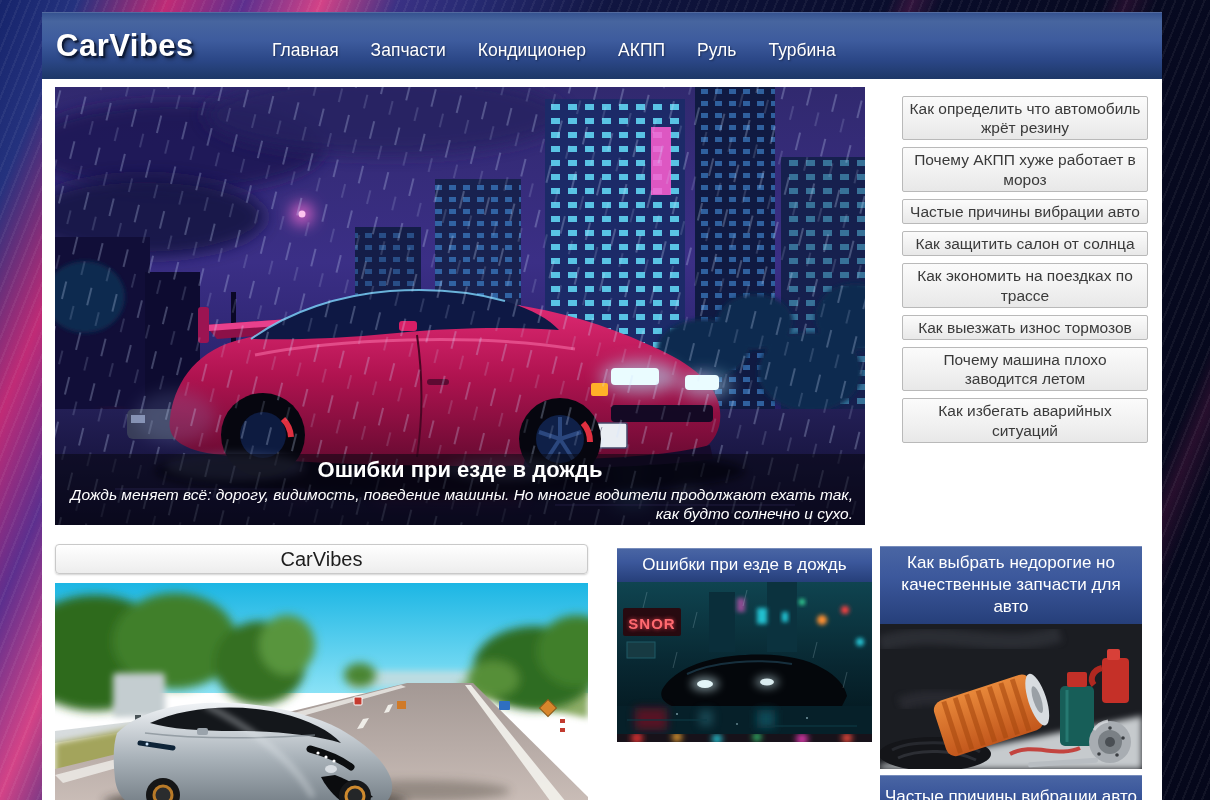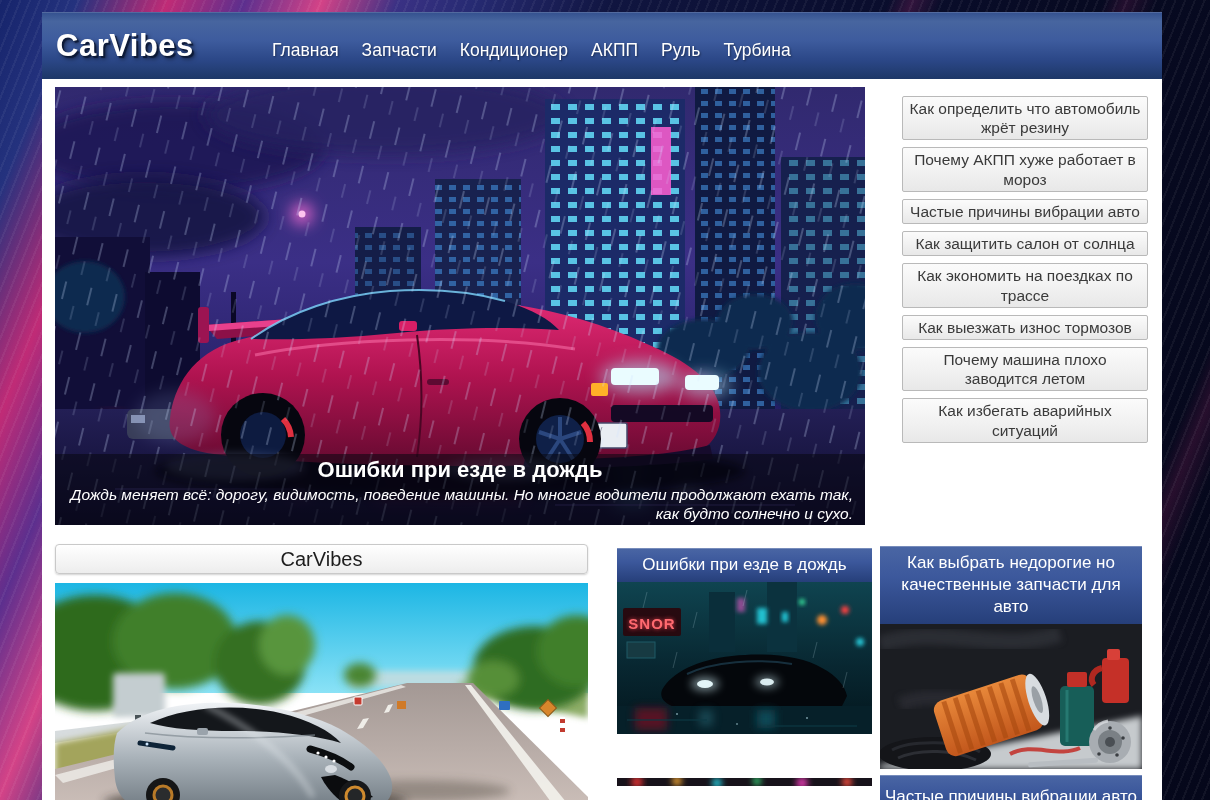--- a/index.html
+++ b/index.html
@@ -19,21 +19,21 @@
   .navbar{
     position:absolute;top:0;left:0;width:1120px;height:67px;
     background:linear-gradient(180deg,#33508e 0%,#47659f 14%,#3e5c9e 42%,#2b4787 72%,#1d3767 100%);
     display:flex;align-items:center;box-shadow:inset 0 1px 0 rgba(255,255,255,0.15);
   }
   .logo{
     margin-left:14px;font-size:31px;font-weight:bold;color:#ffffff;letter-spacing:0.5px;
     text-shadow:2px 2px 1px rgba(10,22,50,0.9), 3px 3px 4px rgba(0,0,0,0.5);
     cursor:pointer;
   }
-  .nav-items{position:absolute;left:230px;top:0;height:76px;display:flex;align-items:center;gap:23px;}
+  .nav-items{position:absolute;left:230px;top:0;height:76px;display:flex;align-items:center;gap:32px;}
   .nav-item{color:#ffffff;font-size:17.5px;text-decoration:none;cursor:pointer;white-space:nowrap;
     text-shadow:1px 1px 2px rgba(0,0,0,0.4);}
   
   .content{position:absolute;top:67px;left:0;width:1120px;height:733px;background:#ffffff;overflow:hidden;}
   .hero{position:absolute;top:8px;left:13px;width:810px;height:438px;overflow:hidden;cursor:pointer;}
   .hero svg{display:block;}
   .hero-caption{position:absolute;left:0;right:0;bottom:0;height:71px;background:rgba(8,8,16,0.55);color:#fff;}
   .hero-title{text-align:center;font-size:22px;font-weight:bold;margin-top:3px;cursor:pointer;}
   .hero-sub{font-style:italic;font-size:15.5px;margin:3px 12px 0 12px;line-height:1.22;text-align:right;}
   
@@ -302,21 +302,21 @@
             <circle cx="300" cy="213" r="16" fill="#17181a"></circle>
               <circle cx="300" cy="213" r="9" fill="#242628" stroke="#cf8a2e" stroke-width="3"></circle>
             <circle cx="108" cy="212" r="17" fill="#151617"></circle>
               <circle cx="108" cy="212" r="9" fill="#2a2c2e" stroke="#b87a28" stroke-width="3"></circle>
           </svg>
         </div>
       </div>
 
       <div class="col-mid">
         <a class="card-head mt10 pad-md">Ошибки при езде в дождь</a>
-        <div class="card-img" style="height:196px;">
+        <div class="card-img" style="height:152px;">
           <svg width="255" height="152" viewBox="0 0 255 152">
             <defs>
               <linearGradient id="mBg" x1="0" y1="0" x2="0" y2="1">
                 <stop offset="0" stop-color="#0f4450"></stop>
                   <stop offset="0.55" stop-color="#082731"></stop>
                   <stop offset="1" stop-color="#03151c"></stop>
               </linearGradient>
               <filter id="mB2" x="-50%" y="-50%" width="200%" height="200%">
                   <feGaussianBlur stdDeviation="2"></feGaussianBlur>
                 </filter>

